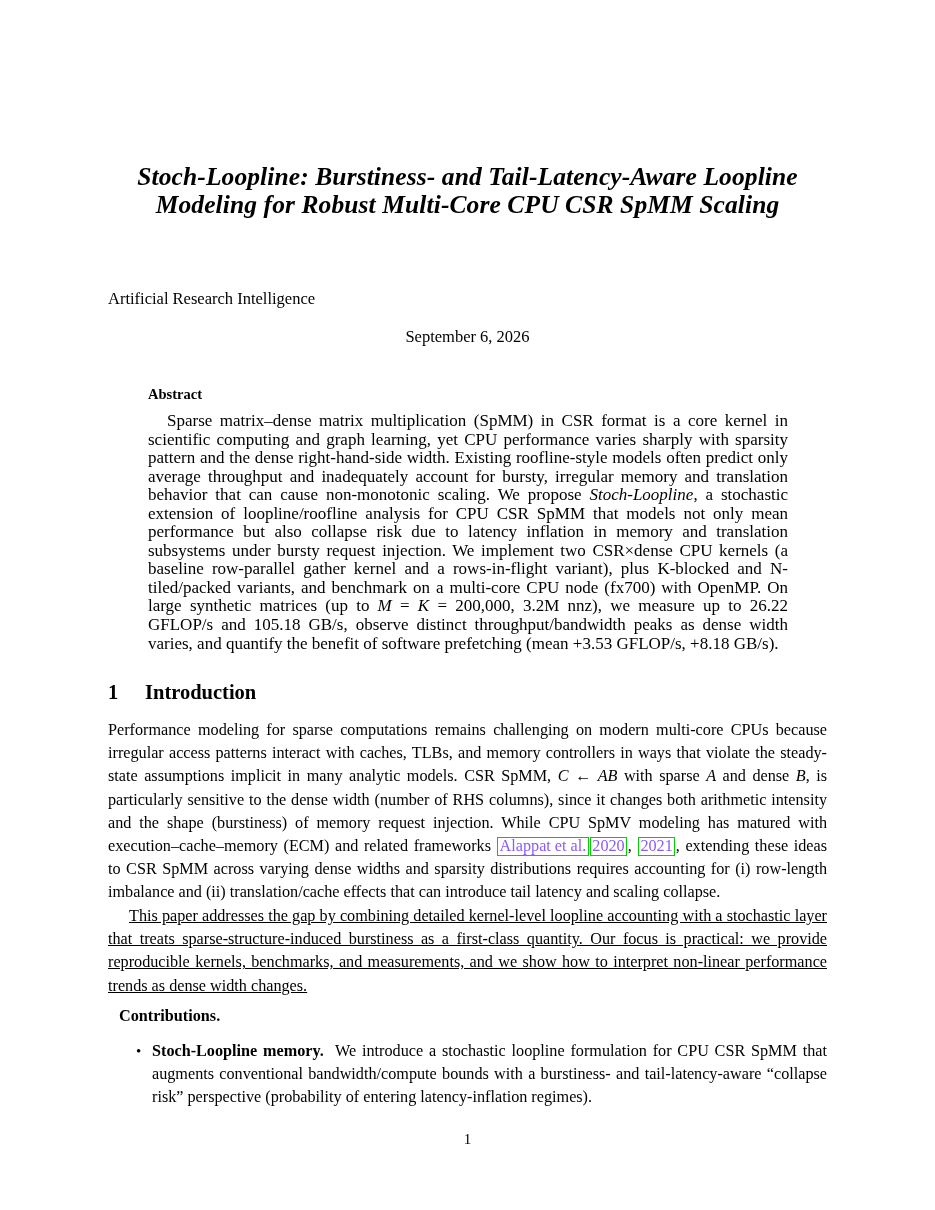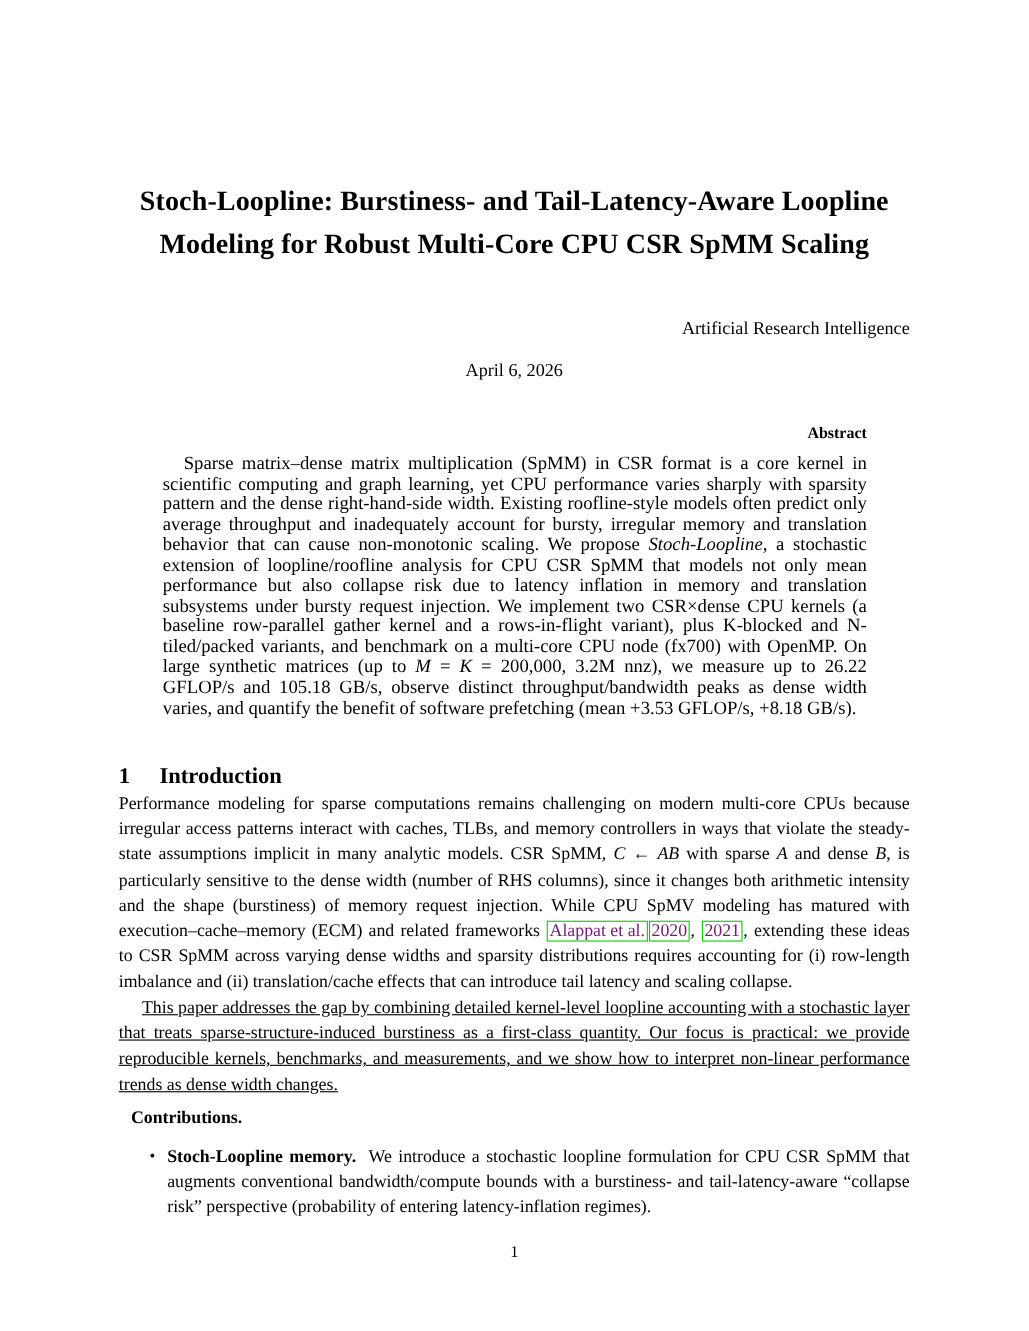--- a/index.html
+++ b/index.html
@@ -28,72 +28,73 @@
   .title-block {
     position: absolute;
     left: 108px;
     top: 163px;
     width: 719px;
     text-align: center;
   }
   .doc-title {
     font-size: 25.5px;
     font-weight: bold;
-    line-height: 39px;
+    line-height: 28px;
     letter-spacing: 0.1px;
     margin: 0;
+    font-style: italic;
   }
 
   .authors {
     position: absolute;
     left: 108px;
     top: 288px;
     width: 719px;
-    text-align: right;
+    text-align: left;
     font-size: 16.5px;
     line-height: 22px;
   }
   .date {
     position: absolute;
     left: 108px;
     top: 326px;
     width: 719px;
     text-align: center;
     font-size: 16.5px;
     line-height: 22px;
   }
 
   
   .abstract-heading {
     position: absolute;
     left: 148px;
     top: 386px;
     width: 640px;
-    text-align: right;
+    text-align: left;
     font-size: 14.5px;
     font-weight: bold;
   }
   .abstract-body {
     position: absolute;
     left: 148px;
     top: 412px;
     width: 640px;
     font-size: 17px;
     line-height: 18.55px;
     text-align: justify;
     text-justify: inter-word;
     text-indent: 19px;
     hyphens: none;
   }
 
   
   .section-heading {
     position: absolute;
     left: 108px;
-    top: 693px;
+    top: 679px;
     width: 719px;
     font-size: 20.5px;
     font-weight: bold;
     line-height: 26px;
   }
   .section-heading .secnum {
     display: inline-block;
     width: 37px;
   }
 
@@ -151,21 +152,21 @@
     font-style: italic;
   }
   .emph { font-style: italic; }
 
   .cite-link {
     display: inline-block;
     border: 1.4px solid #00d000;
     padding: 0px 1.5px;
     margin: 0 0.5px;
     line-height: 17px;
-    color: #701a75;
+    color: #8b5cf6;
     text-decoration: none;
     vertical-align: baseline;
   }
 
   
   .page-number {
     position: absolute;
     left: 0;
     top: 1131px;
     width: 935px;
@@ -176,21 +177,21 @@
 </head>
 <body>
 
 <div class="page">
 
   <div class="title-block">
     <h1 class="doc-title">Stoch-Loopline: Burstiness- and Tail-Latency-Aware Loopline Modeling for Robust Multi-Core CPU CSR SpMM Scaling</h1>
   </div>
 
   <div class="authors">Artificial Research Intelligence</div>
-  <div class="date">April 6, 2026</div>
+  <div class="date">September 6, 2026</div>
 
   <div class="abstract-heading">Abstract</div>
   <div class="abstract-body"><span>Sparse matrix–dense matrix multiplication (SpMM) in CSR format is a core kernel in scientific computing and graph learning, yet CPU performance varies sharply with sparsity pattern and the dense right-hand-side width. Existing roofline-style models often predict only average throughput and inadequately account for bursty, irregular memory and translation behavior that can cause non-monotonic scaling. We propose </span><span class="emph">Stoch-Loopline</span><span>, a stochastic extension of loopline/roofline analysis for CPU CSR SpMM that models not only mean performance but also collapse risk due to latency inflation in memory and translation subsystems under bursty request injection. We implement two CSR×dense CPU kernels (a baseline row-parallel gather kernel and a rows-in-flight variant), plus K-blocked and N-tiled/packed variants, and benchmark on a multi-core CPU node (fx700) with OpenMP. On large synthetic matrices (up to </span><span class="mathit">M</span><span> = </span><span class="mathit">K</span><span> = </span><span>200,000, 3.2M nnz), we measure up to 26.22 GFLOP/s and 105.18 GB/s, observe distinct throughput/bandwidth peaks as dense width varies, and quantify the benefit of software prefetching (mean +3.53 GFLOP/s, +8.18 GB/s).</span></div>
 
   <div class="section-heading"><span class="secnum">1</span><span>Introduction</span></div>
 
   <div class="body-block" id="intro-p1"><span>Performance modeling for sparse computations remains challenging on modern multi-core CPUs because irregular access patterns interact with caches, TLBs, and memory controllers in ways that violate the steady-state assumptions implicit in many analytic models. CSR SpMM, </span><span class="mathit">C</span><span> ← </span><span class="mathit">AB</span><span> with sparse </span><span class="mathit">A</span><span> and dense </span><span class="mathit">B</span><span>, is particularly sensitive to the dense width (number of RHS columns), since it changes both arithmetic intensity and the shape (burstiness) of memory request injection. While CPU SpMV modeling has matured with execution–cache–memory (ECM) and related frameworks </span><a class="cite-link" href="#">Alappat et al.</a><a class="cite-link" href="#">2020</a><span>, </span><a class="cite-link" href="#">2021</a><span>, extending these ideas to CSR SpMM across varying dense widths and sparsity distributions requires accounting for (i) row-length imbalance and (ii) translation/cache effects that can introduce tail latency and scaling collapse.</span></div>
 
   <div class="body-block" id="intro-p2">This paper addresses the gap by combining detailed kernel-level loopline accounting with a stochastic layer that treats sparse-structure-induced burstiness as a first-class quantity. Our focus is practical: we provide reproducible kernels, benchmarks, and measurements, and we show how to interpret non-linear performance trends as dense width changes.</div>
 

